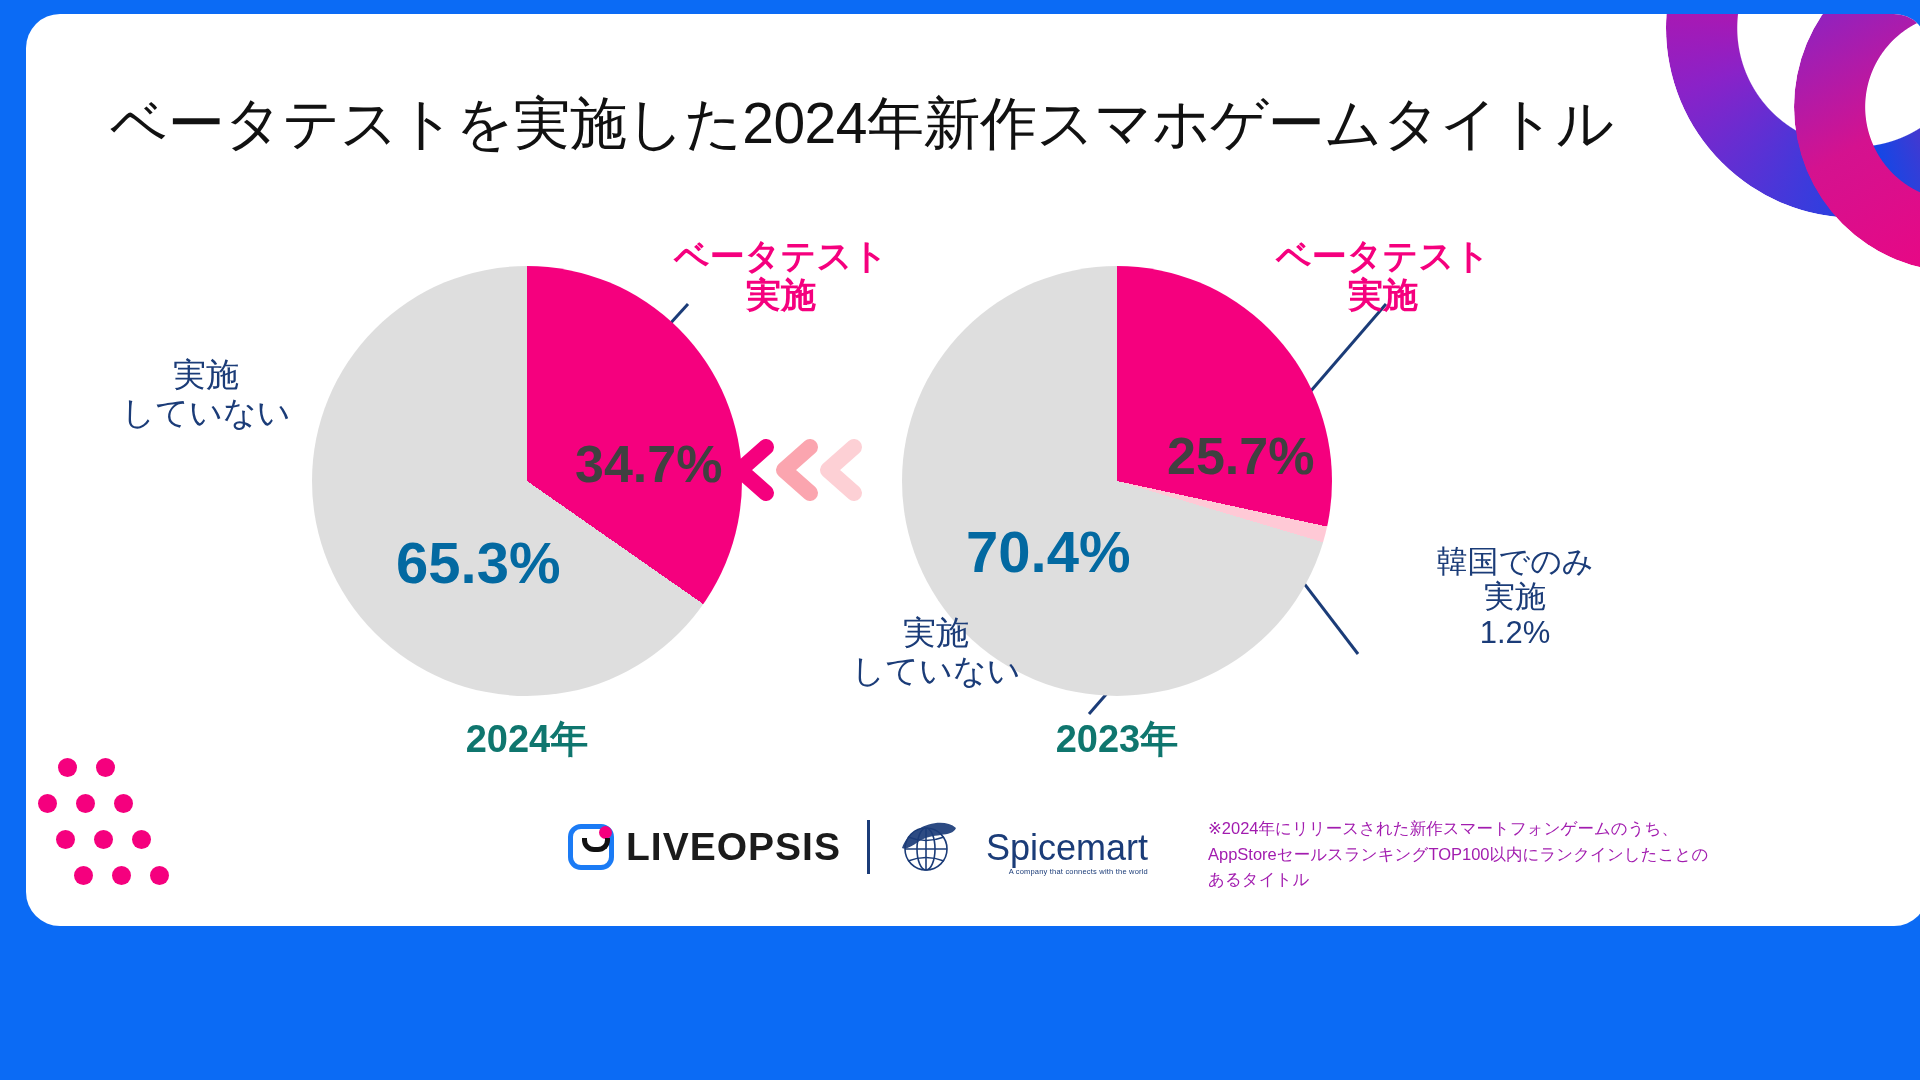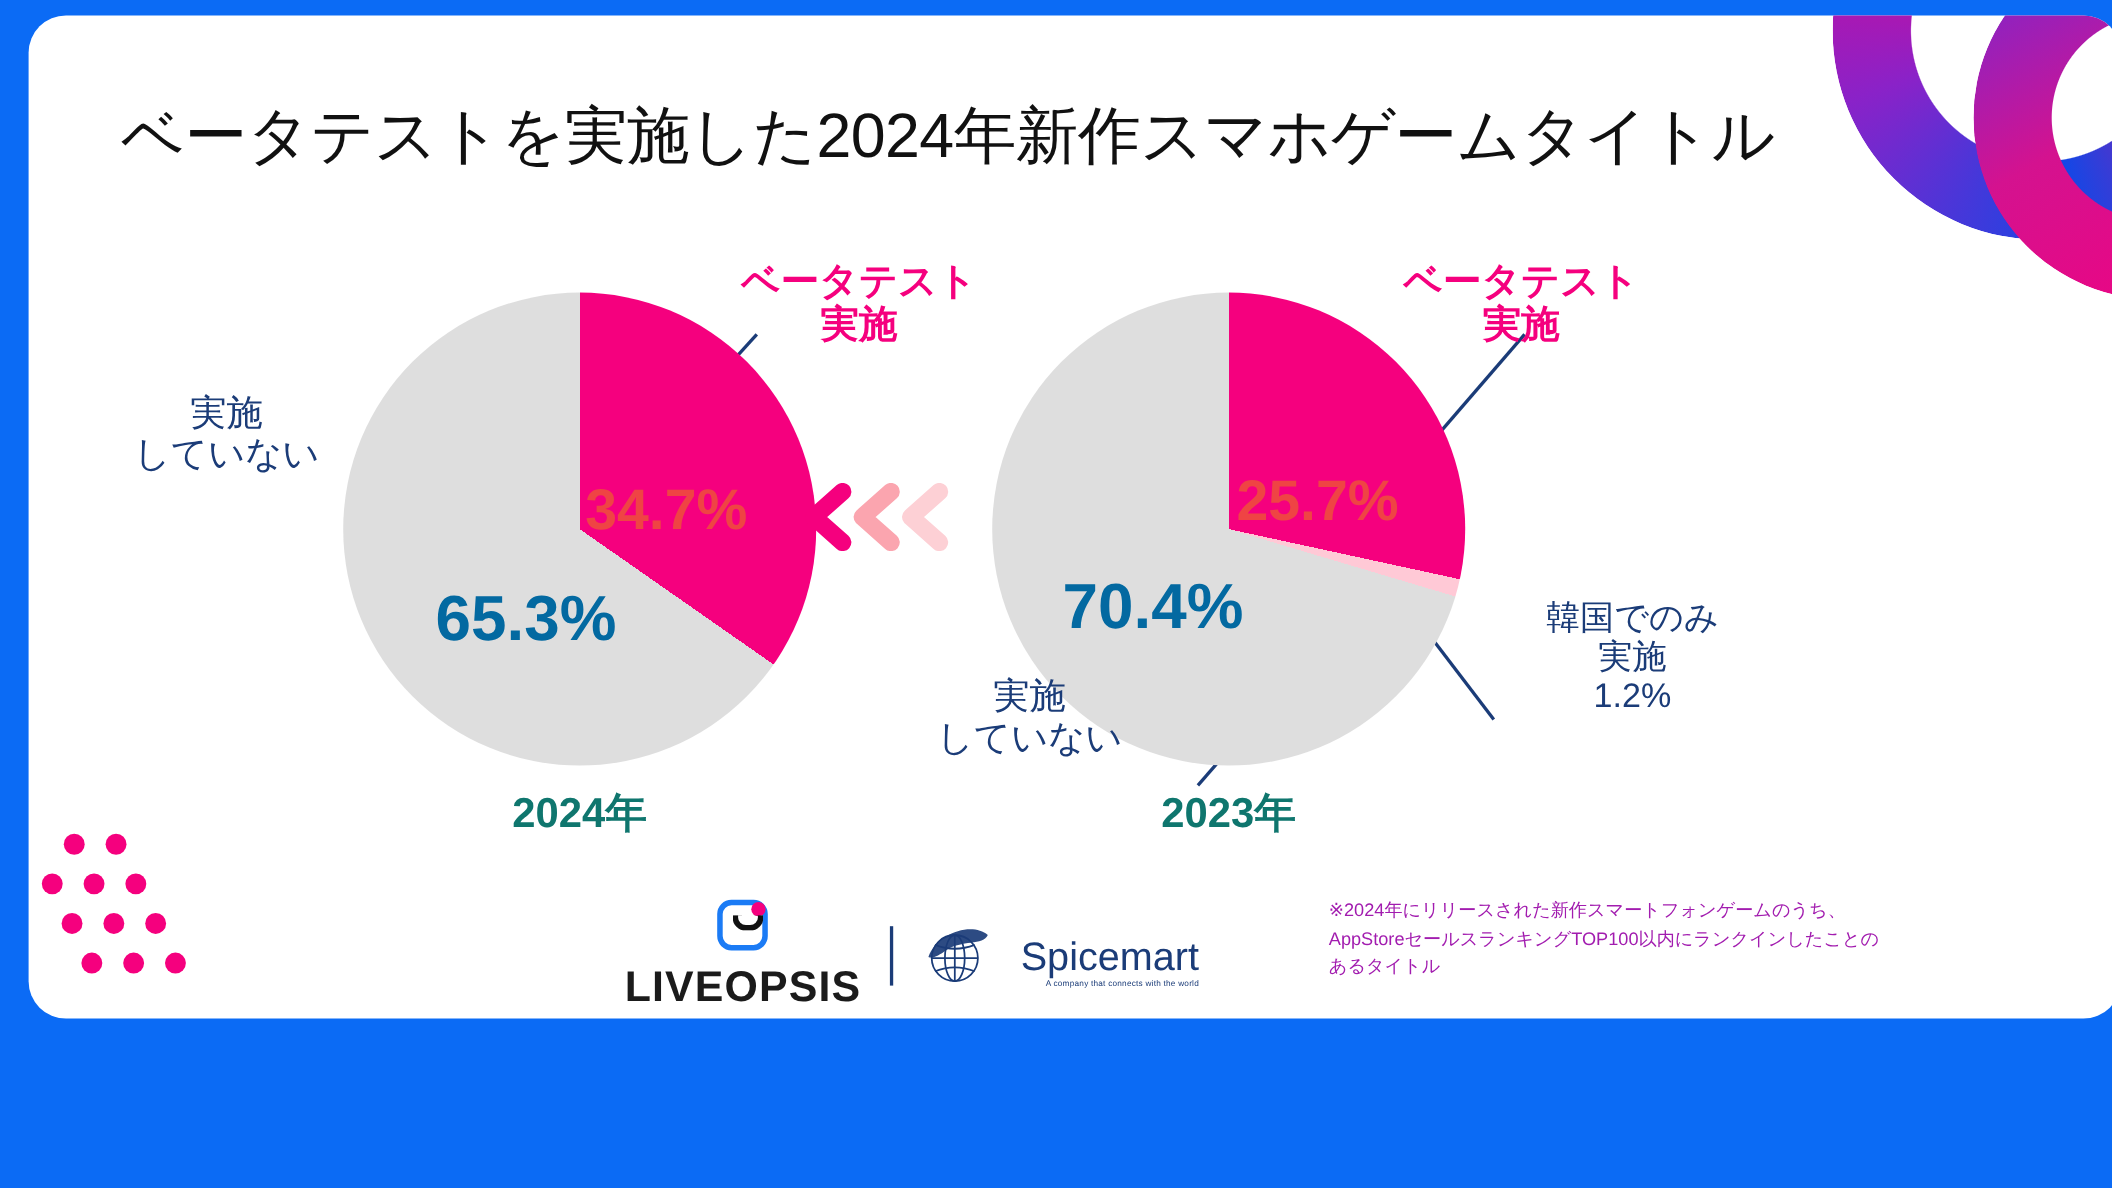--- a/index.html
+++ b/index.html
@@ -56,21 +56,21 @@
 
   .pie-year{
     position:absolute; text-align:center; width:100%;
     font-size:38px; font-weight:bold; color:#0f766e;
   }
 
   .val-in{
     position:absolute; font-size:52px; font-weight:bold;
     white-space:nowrap;
   }
-  .val-pink{color:#ef4444;}
+  .val-pink{color:#404040;margin-left:43px;}
   .val-grey{color:#0369a1;font-weight:700;font-size:58px;}
 
   .lbl{
     position:absolute; color:#1B3C78; font-size:33px; line-height:1.14;
     white-space:pre-line; text-align:center;
   }
   .lbl-pink{
     position:absolute; color:#F5007E; font-size:35px; font-weight:bold;
     line-height:1.12; white-space:pre-line; text-align:center;
   }
@@ -188,29 +188,29 @@
       <div class="val-in val-grey" style="left:64px;top:252px;">70.4%</div>
       <div class="pie-year" style="left:0;top:448px;">2023年</div>
     </div>
 
     <div class="lbl-pink" style="left:1222px;top:222px;width:270px;">ベータテスト
 実施</div>
 
     <div class="lbl" style="left:790px;top:600px;width:240px;">実施
 していない</div>
 
-    <div class="lbl" style="left:1338px;top:530px;width:240px;font-size:31px;">韓国でのみ
+    <div class="lbl" style="left:1369px;top:530px;width:240px;font-size:31px;">韓国でのみ
 実施
 1.2%</div>
 
   </div>
 
   <div class="footer">
     <div class="logo-block">
-      <div style="display:flex;align-items:center;gap:12px;position:relative;flex-direction:column;">
+      <div style="display:flex;align-items:center;gap:12px;position:relative;">
         <div class="lo-mark">
           <span class="lo-dot"></span>
         </div>
         <div class="lo-text">LIVEOPSIS</div>
       </div>
       <div class="divider"></div>
       <div class="sm-block">
         <svg width="66" height="58" viewBox="0 0 66 58">
           <g fill="none" stroke="#1B3C78" stroke-width="1.6">
             <circle cx="30" cy="31" r="21"></circle>

